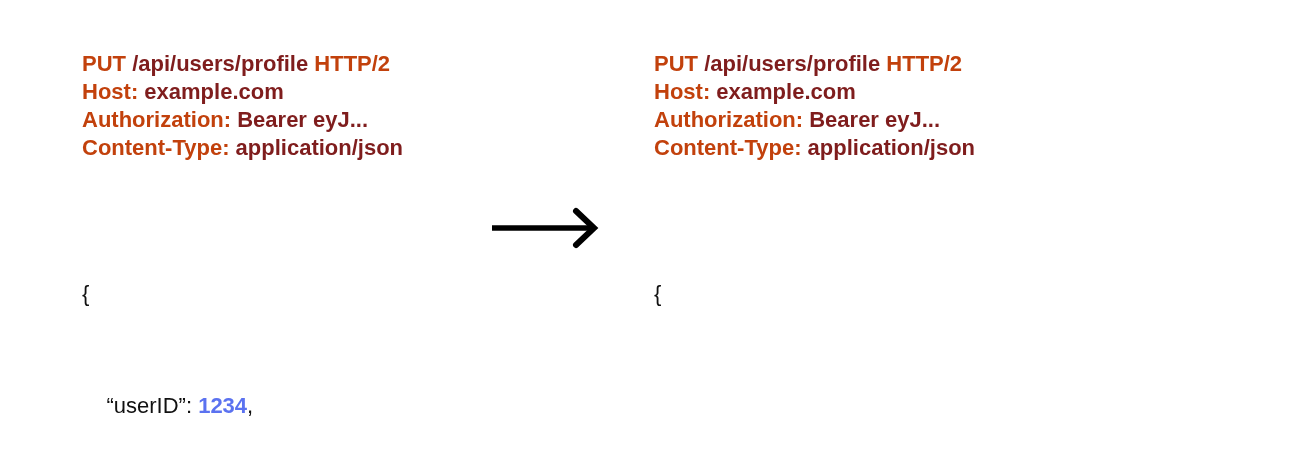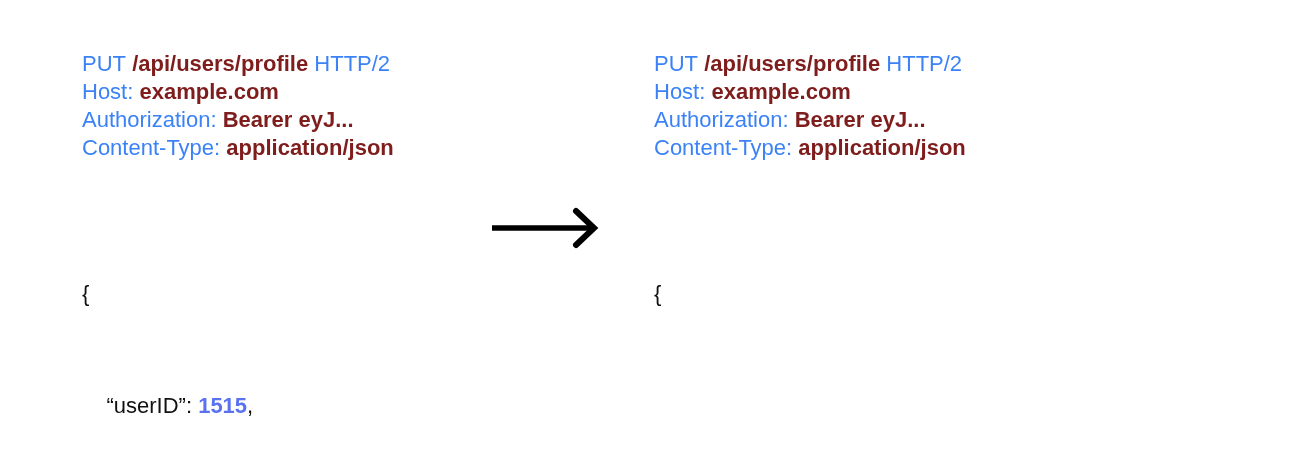--- a/index.html
+++ b/index.html
@@ -31,22 +31,22 @@
   .req-block.right { left: 654px; }
 
   .headers {
     font-size: 22px;
     line-height: 28px;
     color: #111111;
   }
   .hdr-line { white-space: nowrap; }
 
   .k {               
-    color: #3b82f6;
-    font-weight: normal;
+    color: #c2410c;
+    font-weight: bold;
   }
   .v {               
     color: #7f1d1d;
     font-weight: bold;
     margin-top: 36px;
   }
 
   
   .body-json {
     margin-top: 34px;
@@ -98,21 +98,21 @@
       <div class="hdr-line">
         <span class="k">Content-Type:</span><span class="v"> </span><span class="v">application/json</span>
       </div>
 
     </div>
 
     <div class="body-json">
 
       <div class="jline"><span class="blk">{</span><span class="blue"></span><span class="blk"></span></div>
 
-      <div class="jline">    <span class="blk">“userID”: </span><span class="blue">1515</span><span class="blk">,</span></div>
+      <div class="jline">    <span class="blk">“userID”: </span><span class="blue">1234</span><span class="blk">,</span></div>
 
       
 
       
 
     </div>
   </div>
 
   <div class="arrow">
     <svg width="116" height="56" viewBox="0 0 116 56" xmlns="http://www.w3.org/2000/svg">

